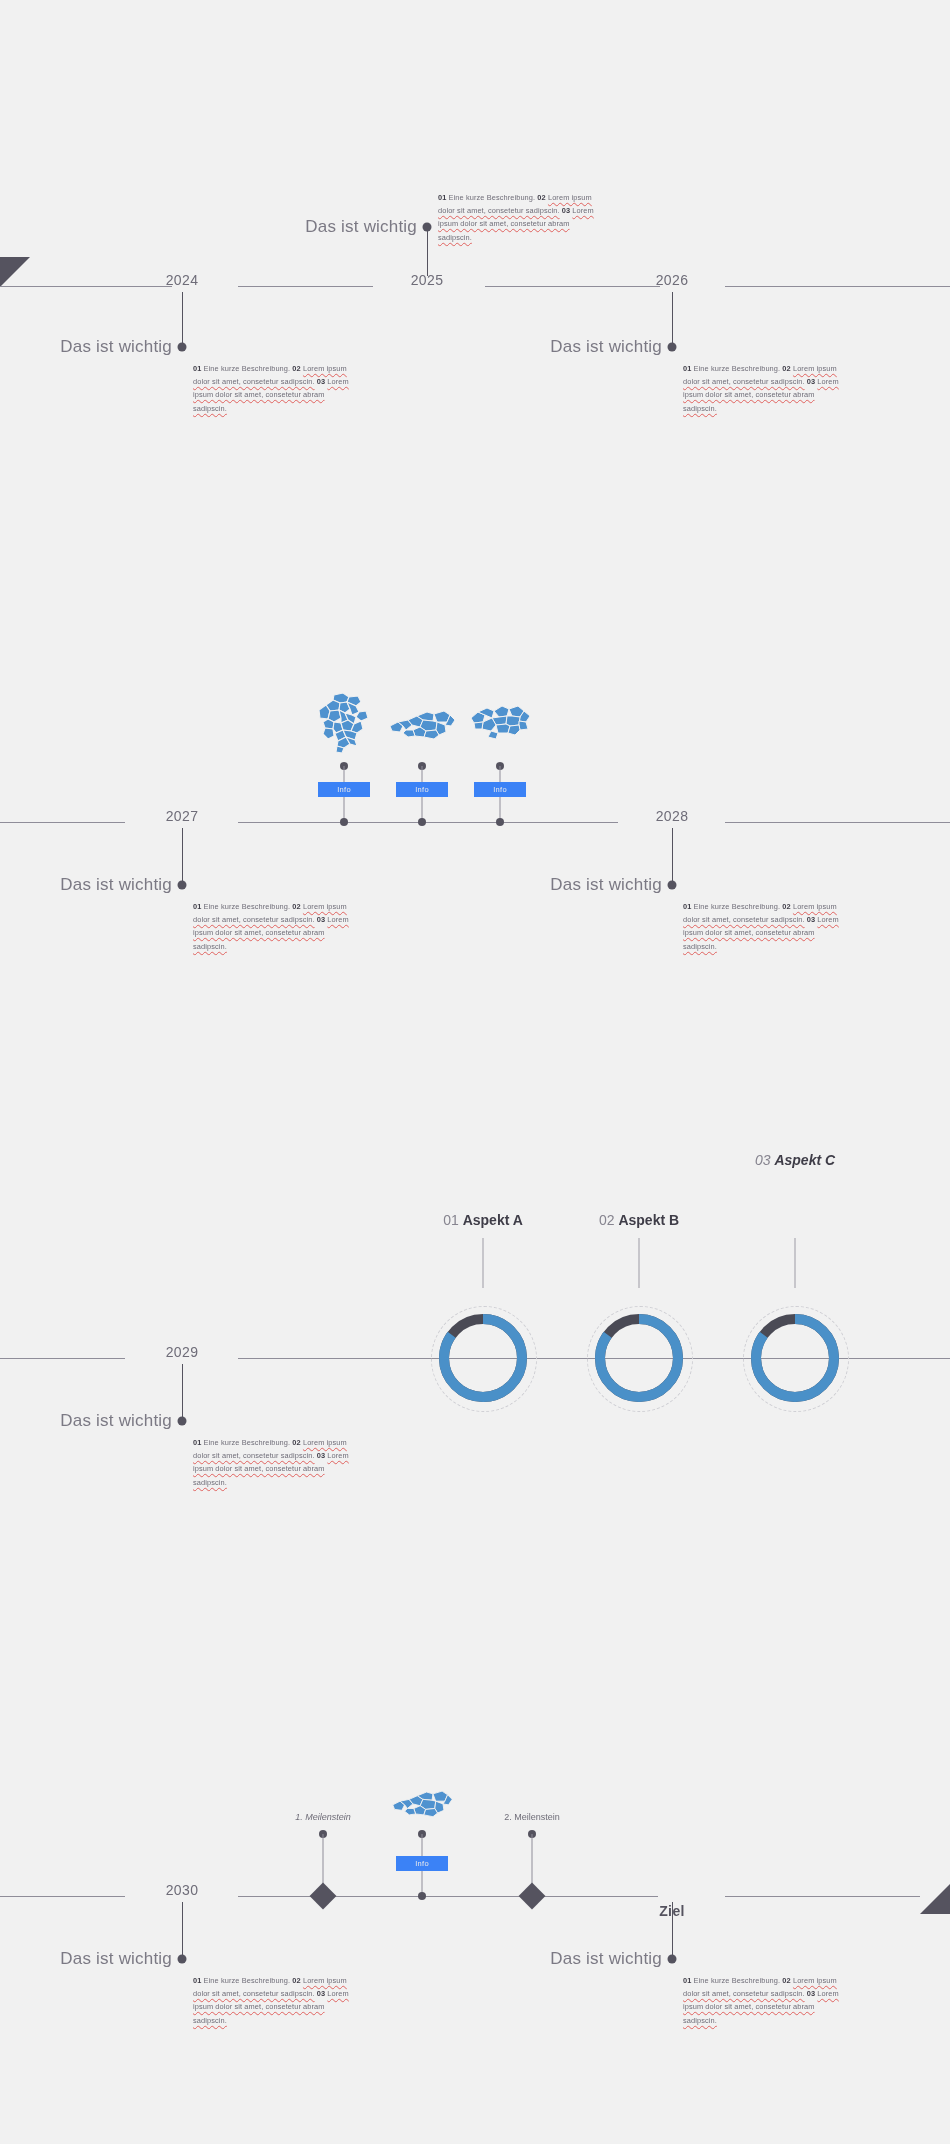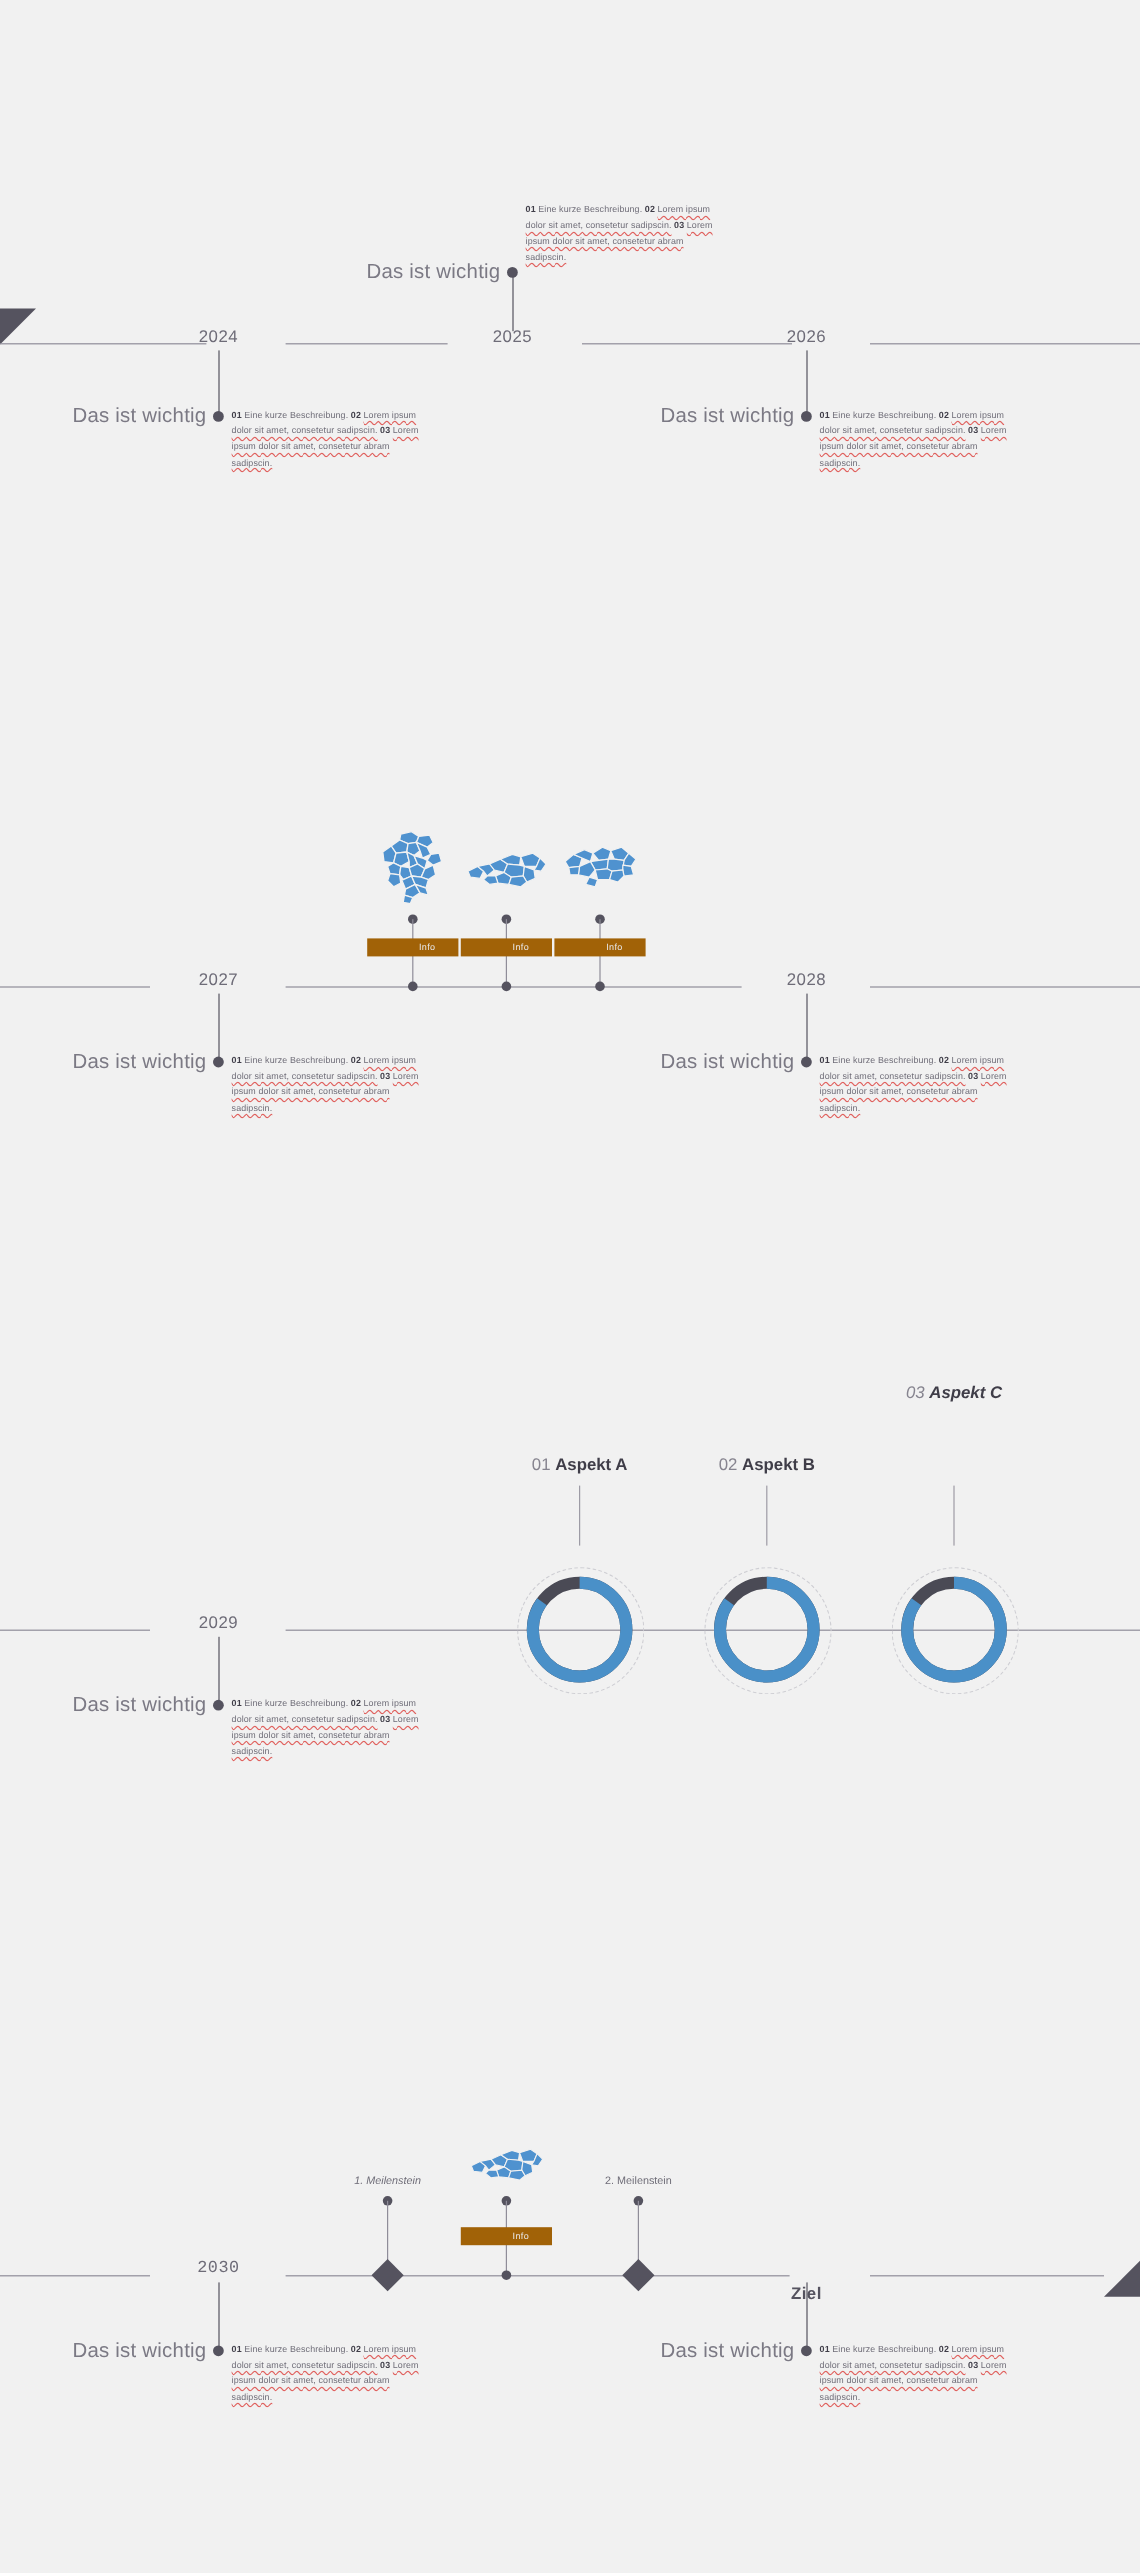--- a/index.html
+++ b/index.html
@@ -46,40 +46,39 @@
 
   .heading{
     position:absolute;font-size:17px;color:#7b7984;white-space:nowrap;
     transform:translateY(-50%);letter-spacing:.2px;
   }
   .heading.right-al{transform:translate(-100%,-50%);}
 
   
   .desc{
     position:absolute;width:160px;font-size:7.4px;line-height:1.78;
-    color:#6f6d78;letter-spacing:.1px;
+    color:#6f6d78;letter-spacing:.1px;margin-top:23px;
   }
   .desc b{color:#3f3d48;font-weight:bold;}
   .u{
     text-decoration:underline;
     text-decoration-style:wavy;
     text-decoration-color:#e0625f;
     text-decoration-thickness:.4px;
     text-underline-offset:1.5px;
   }
 
   
   .mapwrap{position:absolute;transform:translateX(-50%);}
   .mapwrap svg{display:block;}
   .infobtn{
     position:absolute;transform:translateX(-50%);
-    width:52px;height:15px;background:#a16207;
+    width:52px;height:15px;background:#3b82f6;
     color:#e9e9ec;font-size:7.5px;line-height:15px;text-align:center;
     letter-spacing:.3px;
-    padding-left:24px;
   }
   .vline{position:absolute;width:1px;background:#8f8d99;transform:translateX(-50%);}
 
   
   .donut{position:absolute;transform:translate(-50%,-50%);}
   .donut .halo{
     position:absolute;left:50%;top:50%;width:104px;height:104px;
     margin:-52px 0 0 -52px;border-radius:50%;
     border:1px dashed #cfcfd4;
   }
@@ -342,21 +341,21 @@
   <div class="dot sm" style="left:422px;top:1834px;"></div>
   <div class="vline" style="left:422px;top:1834px;height:62px;"></div>
   <div class="infobtn" style="left:422px;top:1856px;">Info</div>
   <div class="dot sm" style="left:422px;top:1896px;"></div>
 
   <div class="ms-label" style="left:532px;top:1817px;">2. Meilenstein</div>
   <div class="dot sm" style="left:532px;top:1834px;"></div>
   <div class="vline" style="left:532px;top:1834px;height:62px;"></div>
   <div class="diamond" style="left:532px;top:1896px;"></div>
 
-  <div class="yearlabel" style="left:182px;top:1898px;font-family:Liberation Mono, monospace;">2030</div>
+  <div class="yearlabel" style="left:182px;top:1898px;">2030</div>
   <div class="stem" style="left:182px;top:1902px;height:56px;"></div>
   <div class="dot" style="left:182px;top:1959px;"></div>
   <div class="heading right-al" style="left:172px;top:1959px;">Das ist wichtig</div>
   <div class="desc" style="left:193px;top:1951px;">
     <b>01</b>
     <span>Eine kurze Beschreibung.</span>
     <b>02</b>
     <span class="u">Lorem ipsum dolor sit amet, consetetur sadipscin.</span>
     <b>03</b>
     <span class="u">Lorem ipsum dolor sit amet, consetetur abram sadipscin.</span>

